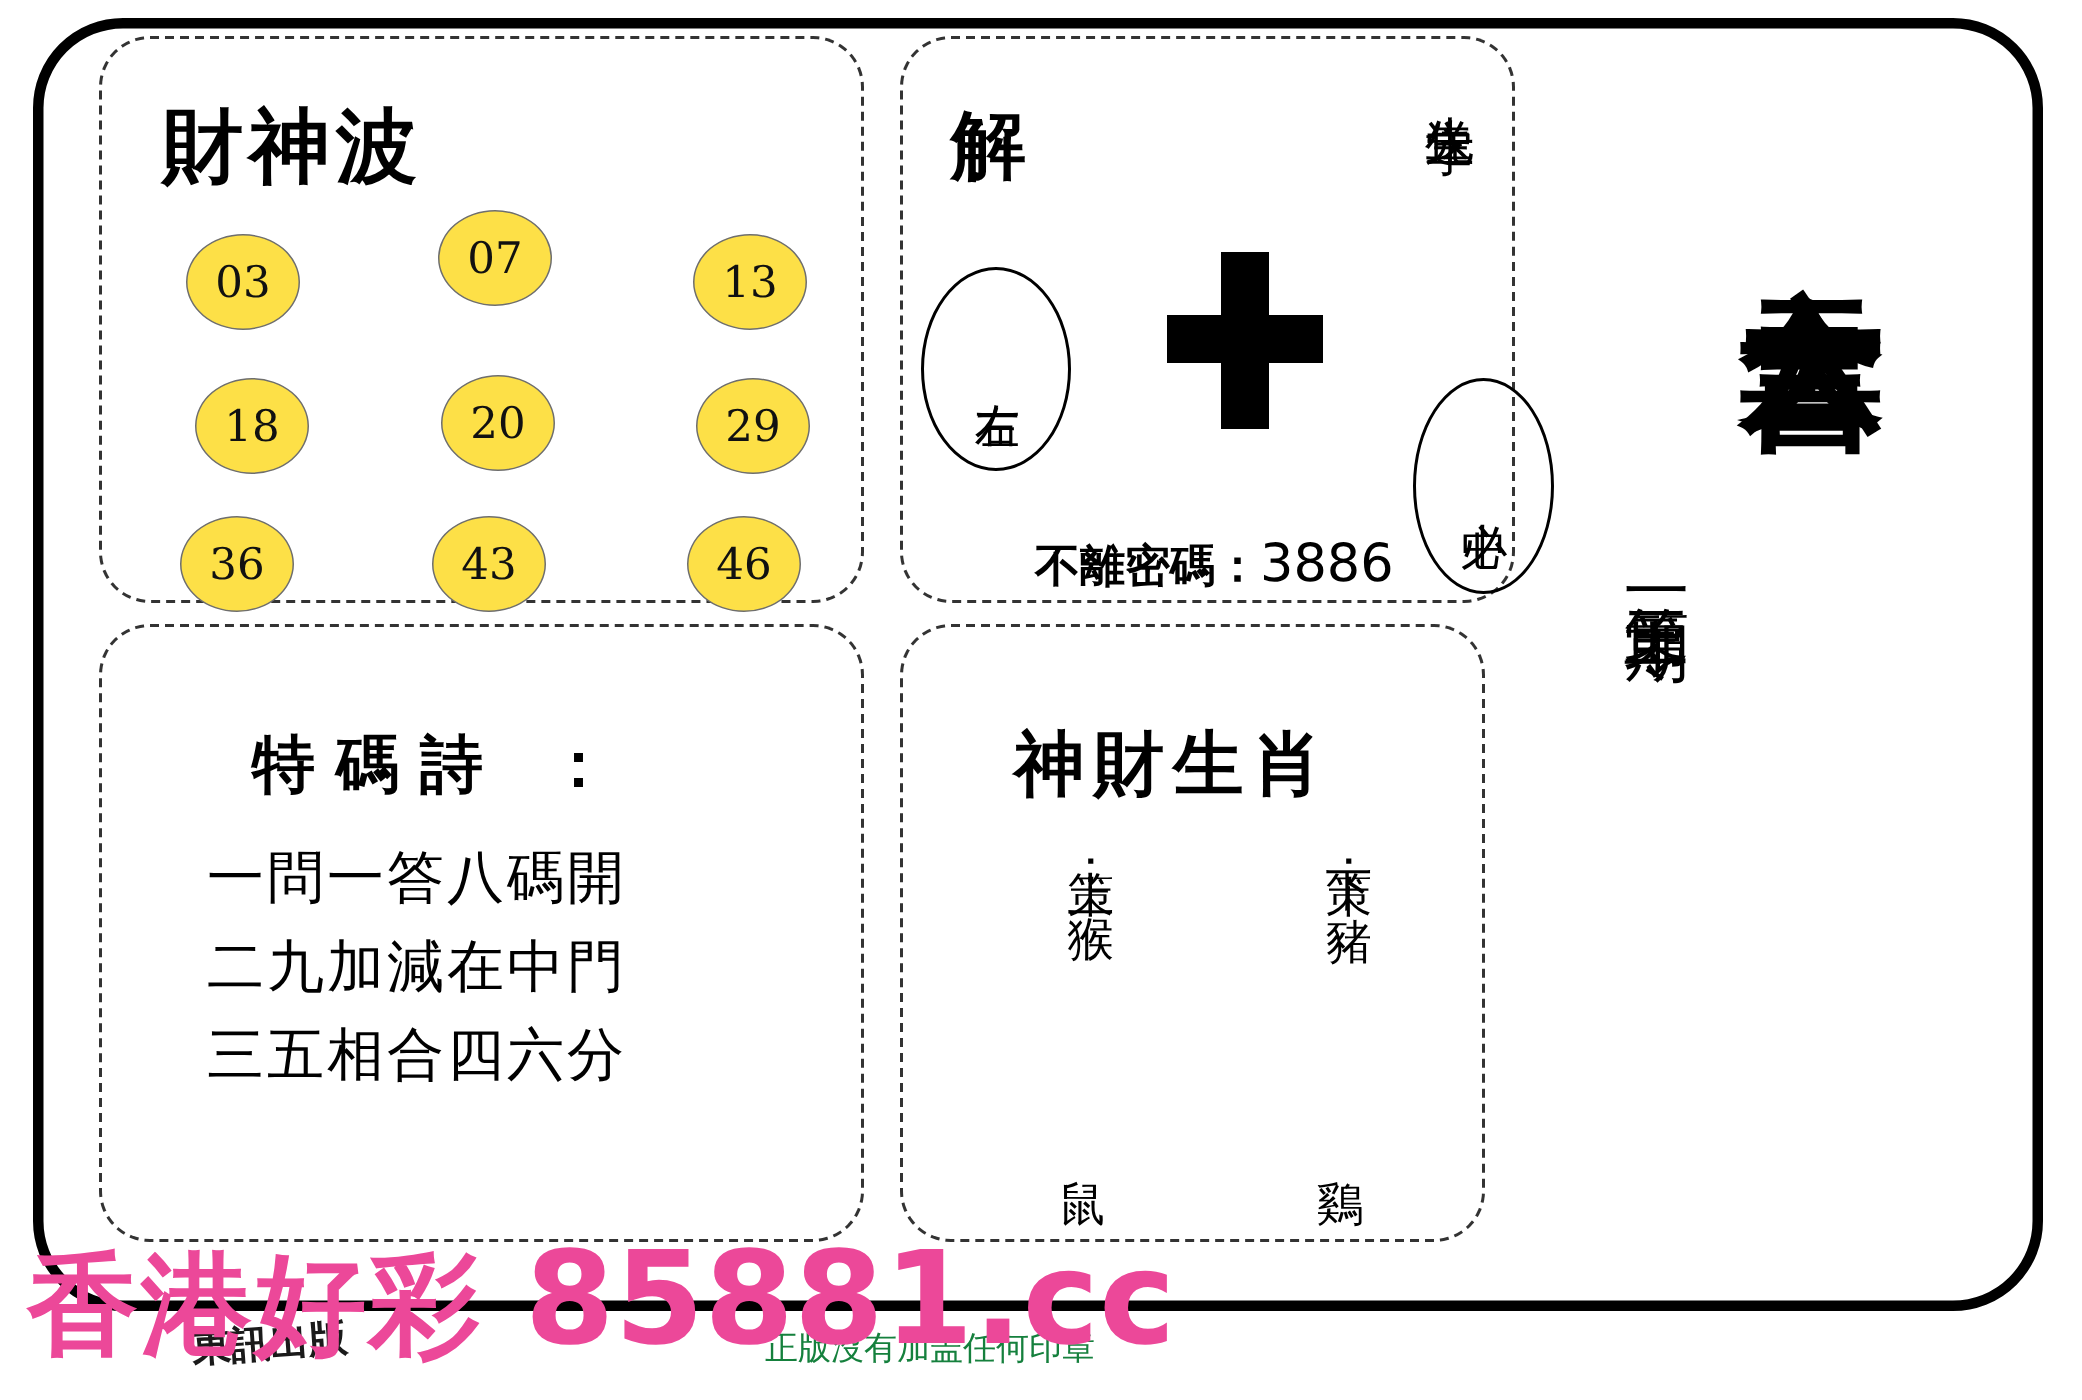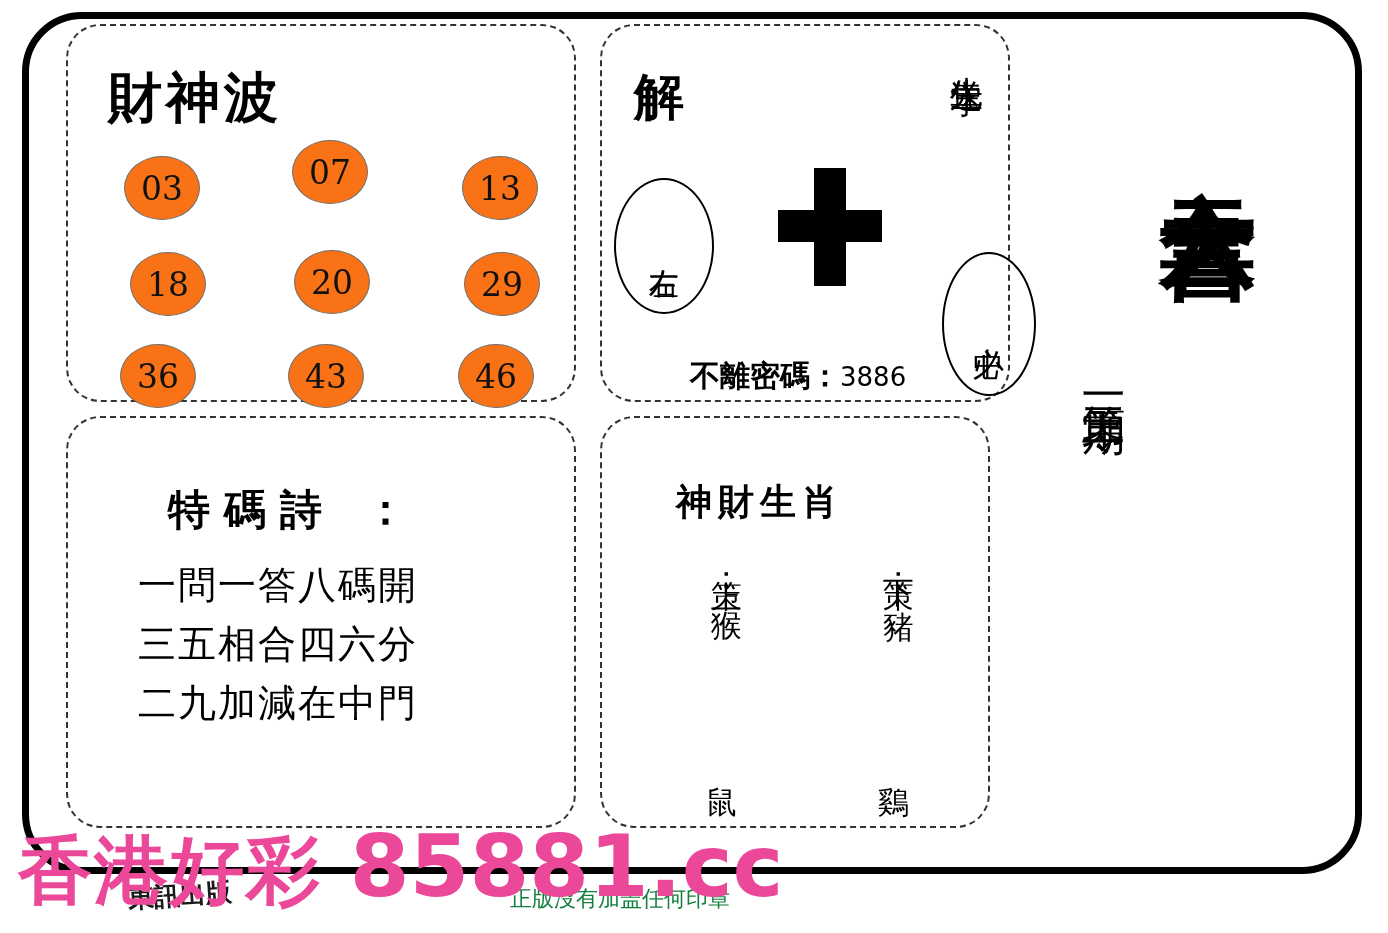--- a/index.html
+++ b/index.html
@@ -50,24 +50,24 @@
     letter-spacing: 4px;
     font-family: "DejaVu Serif", "Liberation Serif", serif;
   }
 
   
   .ball {
     position: absolute;
     width: 74px;
     height: 62px;
     border-radius: 50%;
-    background: #f97316;
+    background: #fde047;
     border: 1px solid #6e6e6e;
     color: #111;
-    font-size: 33px;
+    font-size: 29px;
     display: flex;
     align-items: center;
     justify-content: center;
     font-family: "DejaVu Serif", "Liberation Serif", serif;
   }
 
   
   .jie-char {
     position: absolute;
     left: 634px;
@@ -147,21 +147,21 @@
   .code-line {
     position: absolute;
     left: 690px;
     top: 356px;
     font-size: 30px;
     font-weight: bold;
     white-space: nowrap;
   }
   .code-line .num {
     font-weight: normal;
-    font-size: 26px;
+    font-size: 35px;
     font-family: "DejaVu Sans", "Liberation Sans", sans-serif;
   }
 
   
   .title-shi {
     position: absolute;
     left: 168px;
     top: 482px;
     font-size: 42px;
     font-weight: bold;
@@ -178,21 +178,21 @@
     line-height: 1.55;
     letter-spacing: 2px;
     white-space: nowrap;
   }
 
   
   .title-sx {
     position: absolute;
     left: 676px;
     top: 478px;
-    font-size: 36px;
+    font-size: 47px;
     font-weight: bold;
     letter-spacing: 6px;
   }
   .sx-col {
     position: absolute;
     font-size: 31px;
     line-height: 1.28;
     writing-mode: vertical-rl;
     text-orientation: upright;
   }
@@ -298,22 +298,22 @@
 </div>
 
 <div class="code-line">
   <span>不離密碼：</span><span class="num">3886</span>
 </div>
 
 <div class="panel" id="panel-shi"></div>
 <div class="title-shi">特碼詩 ：</div>
 <div class="poem">
   <div>一問一答八碼開</div>
+  <div>二九加減在中門</div>
   <div>三五相合四六分</div>
-  <div>二九加減在中門</div>
 </div>
 
 <div class="panel" id="panel-sx"></div>
 <div class="title-sx">神財生肖</div>
 <div class="sx-col" id="sx-col-1">上策：猴</div>
 <div class="sx-col" id="sx-col-2">下策：豬</div>
 <div class="sx-extra" id="sx-extra-1">鼠</div>
 <div class="sx-extra" id="sx-extra-2">鷄</div>
 
 <div class="main-title">六合天書</div>

